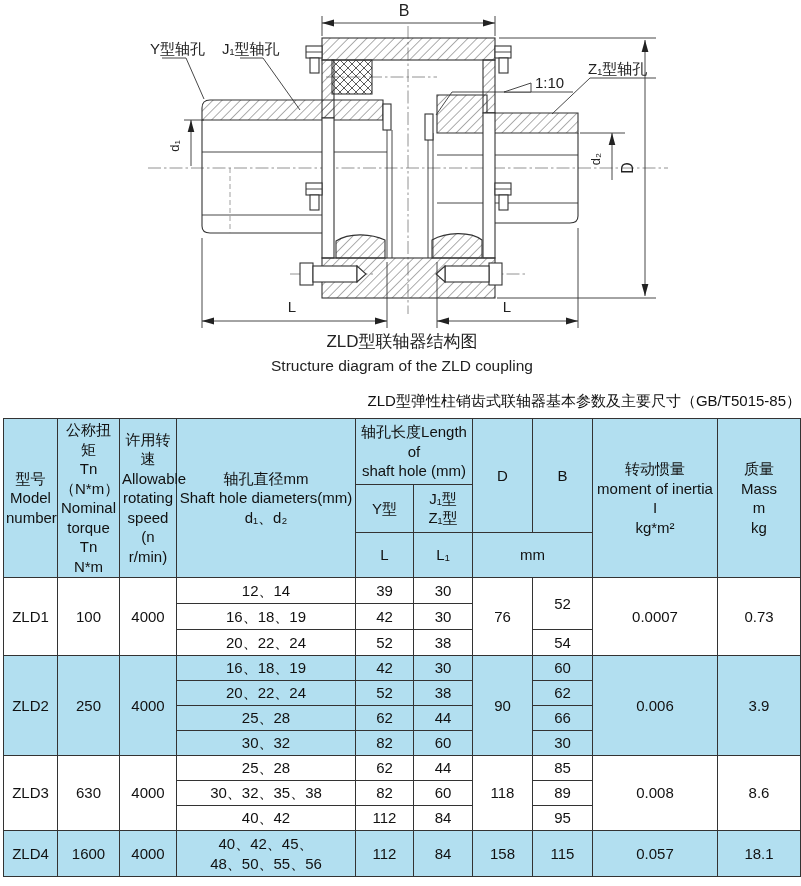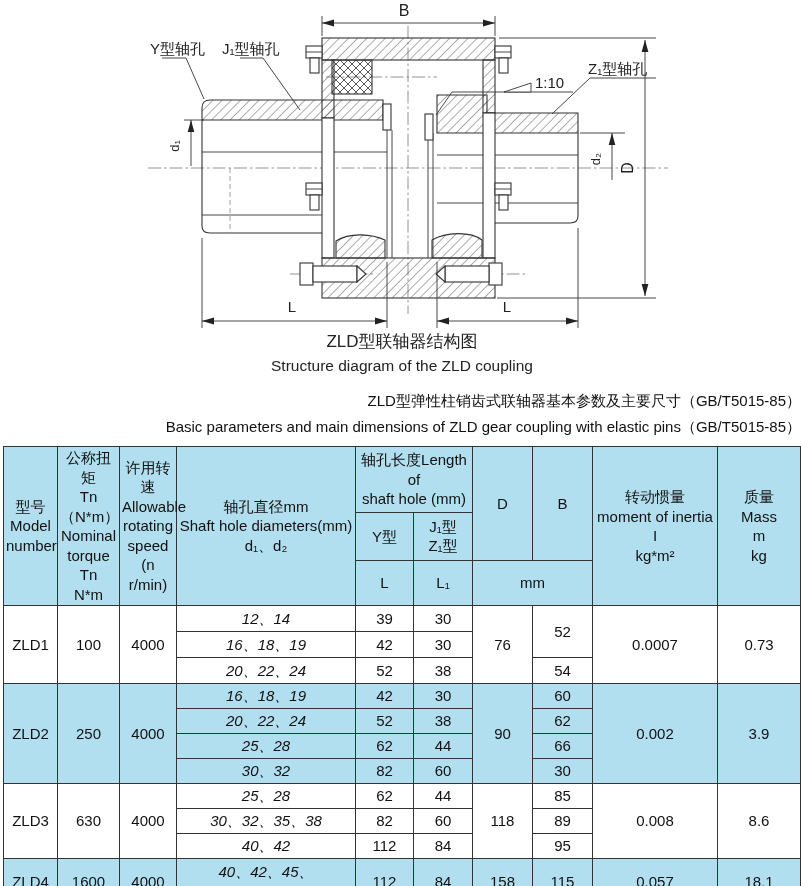--- a/index.html
+++ b/index.html
@@ -21,21 +21,21 @@
   .cap-zh{font-size:17px;}
   .cap-en{font-size:15.5px;}
   .titles{text-align:right;}
   .title-zh{font-size:15px;margin:6px 0 7px 0;}
   .title-en{font-size:15px;margin:0 0 9px 0;}
   table.params{border-collapse:collapse;table-layout:fixed;width:795px;margin-left:3px;}
   table.params td{border:1px solid #333;font-size:15px;text-align:center;vertical-align:middle;
     padding:1px 2px;white-space:pre-line;line-height:1.3;}
   td.hd{font-size:13.5px;}
   td.hl{text-align:left;padding-left:8px;}
-  td.dl{text-align:left;padding-left:10px;font-style:italic;}
+  td.dl{text-align:left;padding-left:10px;}
   tr.hr1{height:56px;} tr.hr2{height:44px;} tr.hr3{height:42px;}
   tr.r26{height:26px;} tr.r25{height:25px;} tr.r46{height:46px;}
   .blue{background:#b2dff0;}
 </style>
 </head>
 <body>
 
 <div class="page">
 
   <svg width="801" height="382" viewBox="0 0 801 382">
@@ -179,21 +179,20 @@
     </g>
 
     <g>
       <text class="cap-zh" x="402" y="347" text-anchor="middle">ZLD型联轴器结构图</text>
       <text class="cap-en" x="402" y="371" text-anchor="middle">Structure diagram of the ZLD coupling</text>
     </g>
   </svg>
 
   <div class="titles">
     <div class="title-zh">ZLD型弹性柱销齿式联轴器基本参数及主要尺寸（GB/T5015-85）</div>
-    <div class="title-en">Basic parameters and main dimensions of ZLD gear coupling with elastic pins（GB/T5015-85）</div>
   </div>
 
   <table class="params">
     <colgroup>
       <col style="width:54px">
         <col style="width:62px">
         <col style="width:57px">
         <col style="width:179px">
       <col style="width:58px">
         <col style="width:59px">
@@ -270,21 +269,21 @@
 
       <tr class="r25 blue">
         <td rowspan="4">ZLD2</td>
         <td rowspan="4">250</td>
         <td rowspan="4">4000</td>
         <td class="dl">16、18、19</td>
         <td>42</td>
         <td>30</td>
         <td rowspan="4">90</td>
         <td>60</td>
-        <td rowspan="4">0.002</td>
+        <td rowspan="4">0.006</td>
         <td rowspan="4">3.9</td>
       </tr>
       <tr class="r25 blue">
         <td class="dl">20、22、24</td>
         <td>52</td>
         <td>38</td>
         <td>62</td>
       </tr>
       <tr class="r25 blue">
         <td class="dl">25、28</td>

